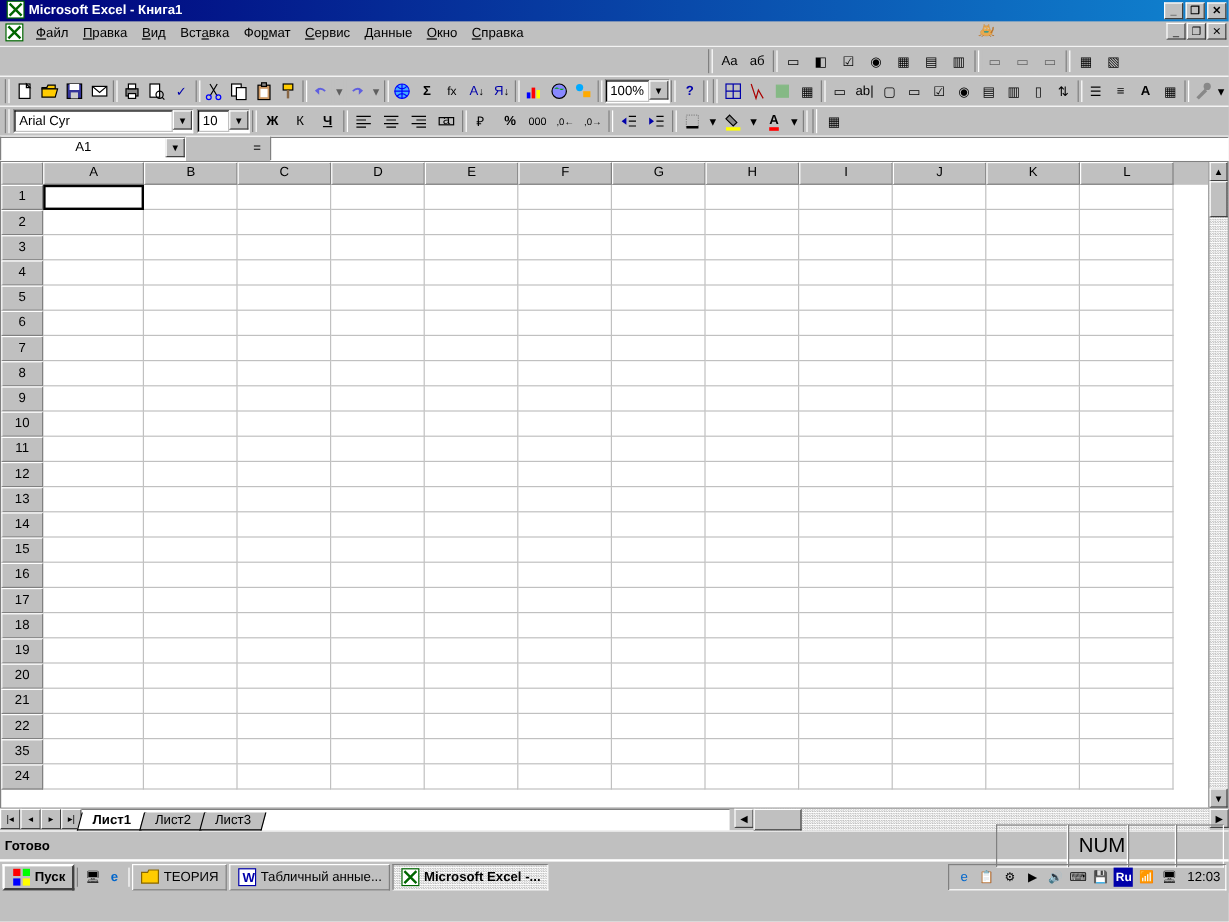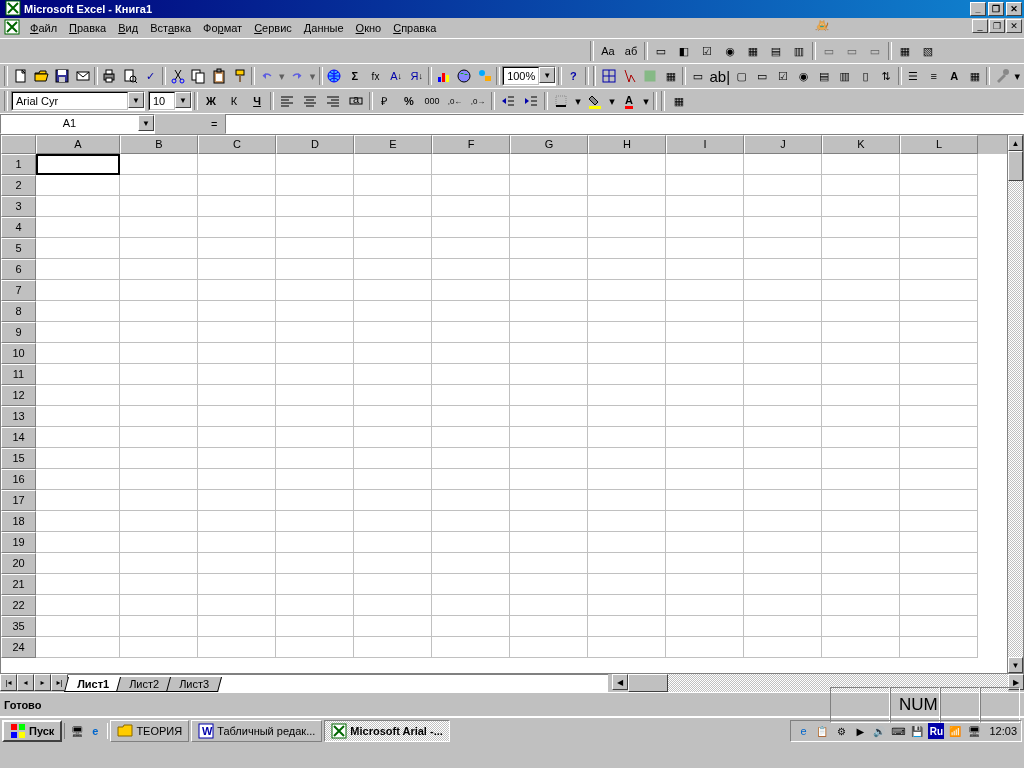--- a/index.html
+++ b/index.html
@@ -277,21 +277,21 @@
       </svg>
     </div>
   <div class="tbtn">
       <svg viewBox="0 0 16 16">
         <rect x="3" y="3" width="10" height="10" fill="#0a0" opacity=".3" stroke="#0a0"></rect>
       </svg>
     </div>
   <div class="tbtn">▦</div>
   <div class="sep"></div>
   <div class="tbtn">▭</div>
-  <div class="tbtn" style="font-size:15px">ab|</div>
+  <div class="tbtn" style="font-size:11px">ab|</div>
   <div class="tbtn">▢</div>
   <div class="tbtn">▭</div>
   <div class="tbtn">☑</div>
   <div class="tbtn">◉</div>
   <div class="tbtn">▤</div>
   <div class="tbtn">▥</div>
   <div class="tbtn">▯</div>
   <div class="tbtn">⇅</div>
   <div class="sep"></div>
   <div class="tbtn">☰</div>
@@ -303,21 +303,21 @@
       <svg viewBox="0 0 16 16">
         <path d="M3 13 L10 6 L12 8 L5 15 Z" fill="#888"></path>
         <circle cx="12" cy="4" r="3" fill="#888"></circle>
       </svg>
     </div>
   <div style="width:10px" class="tbtn">▾</div>
 </div>
 
 <div class="toolbar-row">
   <div class="grip"></div>
-  <div class="combo" style="width:134px">
+  <div class="combo" style="width:150px">
     <div class="combo-inner">
         <span>Arial Cyr</span>
       </div>
     <div class="combo-btn">▼</div>
   </div>
   <div class="combo" style="width:44px;margin-left:2px">
     <div class="combo-inner">
         <span>10</span>
       </div>
     <div class="combo-btn">▼</div>
@@ -864,28 +864,28 @@
         <svg viewBox="0 0 16 16">
           <path d="M1 4 h5 l1 -2 h8 v11 h-14 z" fill="#fc0" stroke="#860"></path>
         </svg>
         <span>ТЕОРИЯ</span>
       </div>
       <div class="task-btn">
         <svg viewBox="0 0 16 16">
           <rect x="1" y="1" width="14" height="14" fill="#fff" stroke="#00a"></rect>
           <text x="4" y="12" font-size="10" fill="#00a" font-weight="bold">W</text>
         </svg>
-        <span>Табличный редак...</span>
+        <span>Табличный анные...</span>
       </div>
       <div class="task-btn active">
         <svg viewBox="0 0 16 16">
           <rect x="1" y="1" width="14" height="14" fill="#fff" stroke="#060"></rect>
           <path d="M3 3 L13 13 M13 3 L3 13" stroke="#060" stroke-width="2"></path>
         </svg>
-        <span>Microsoft Arial -...</span>
+        <span>Microsoft Excel -...</span>
       </div>
     </div>
   <div class="tray">
     <div class="tray-icon">
         <span style="color:#06c">e</span>
       </div>
     <div class="tray-icon">📋</div>
     <div class="tray-icon">⚙</div>
     <div class="tray-icon">▶</div>
     <div class="tray-icon">🔊</div>

